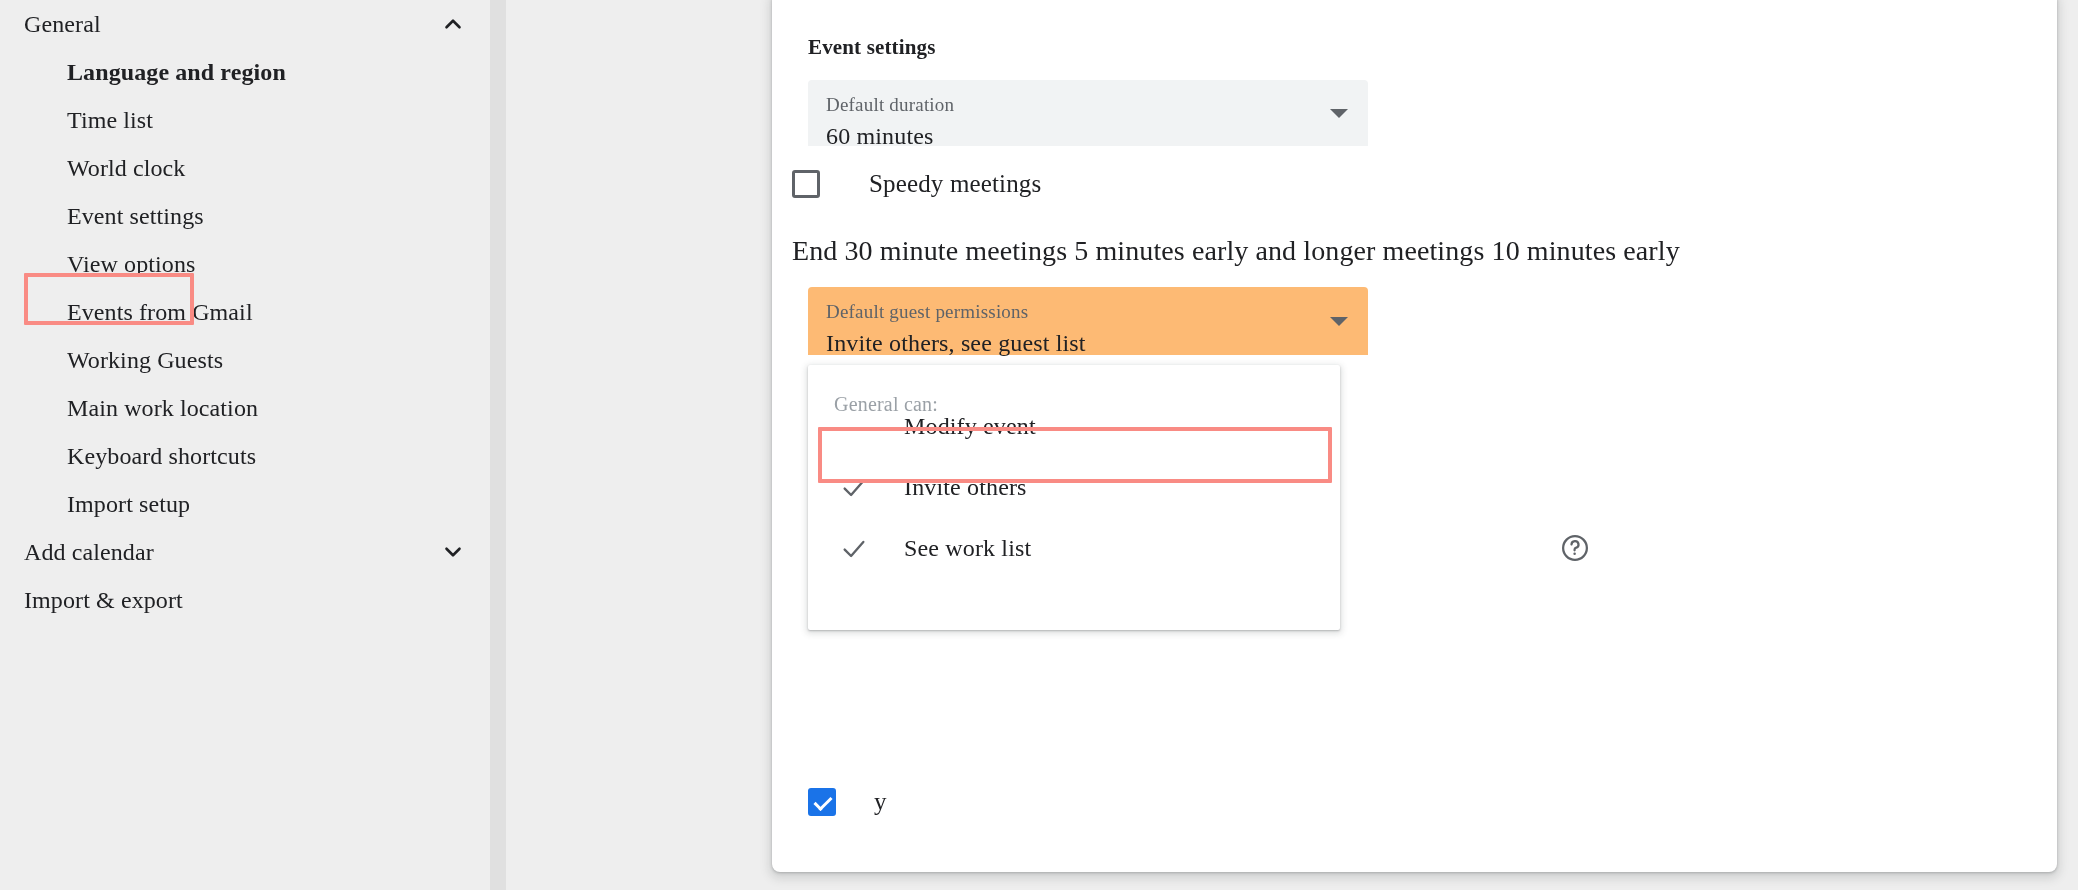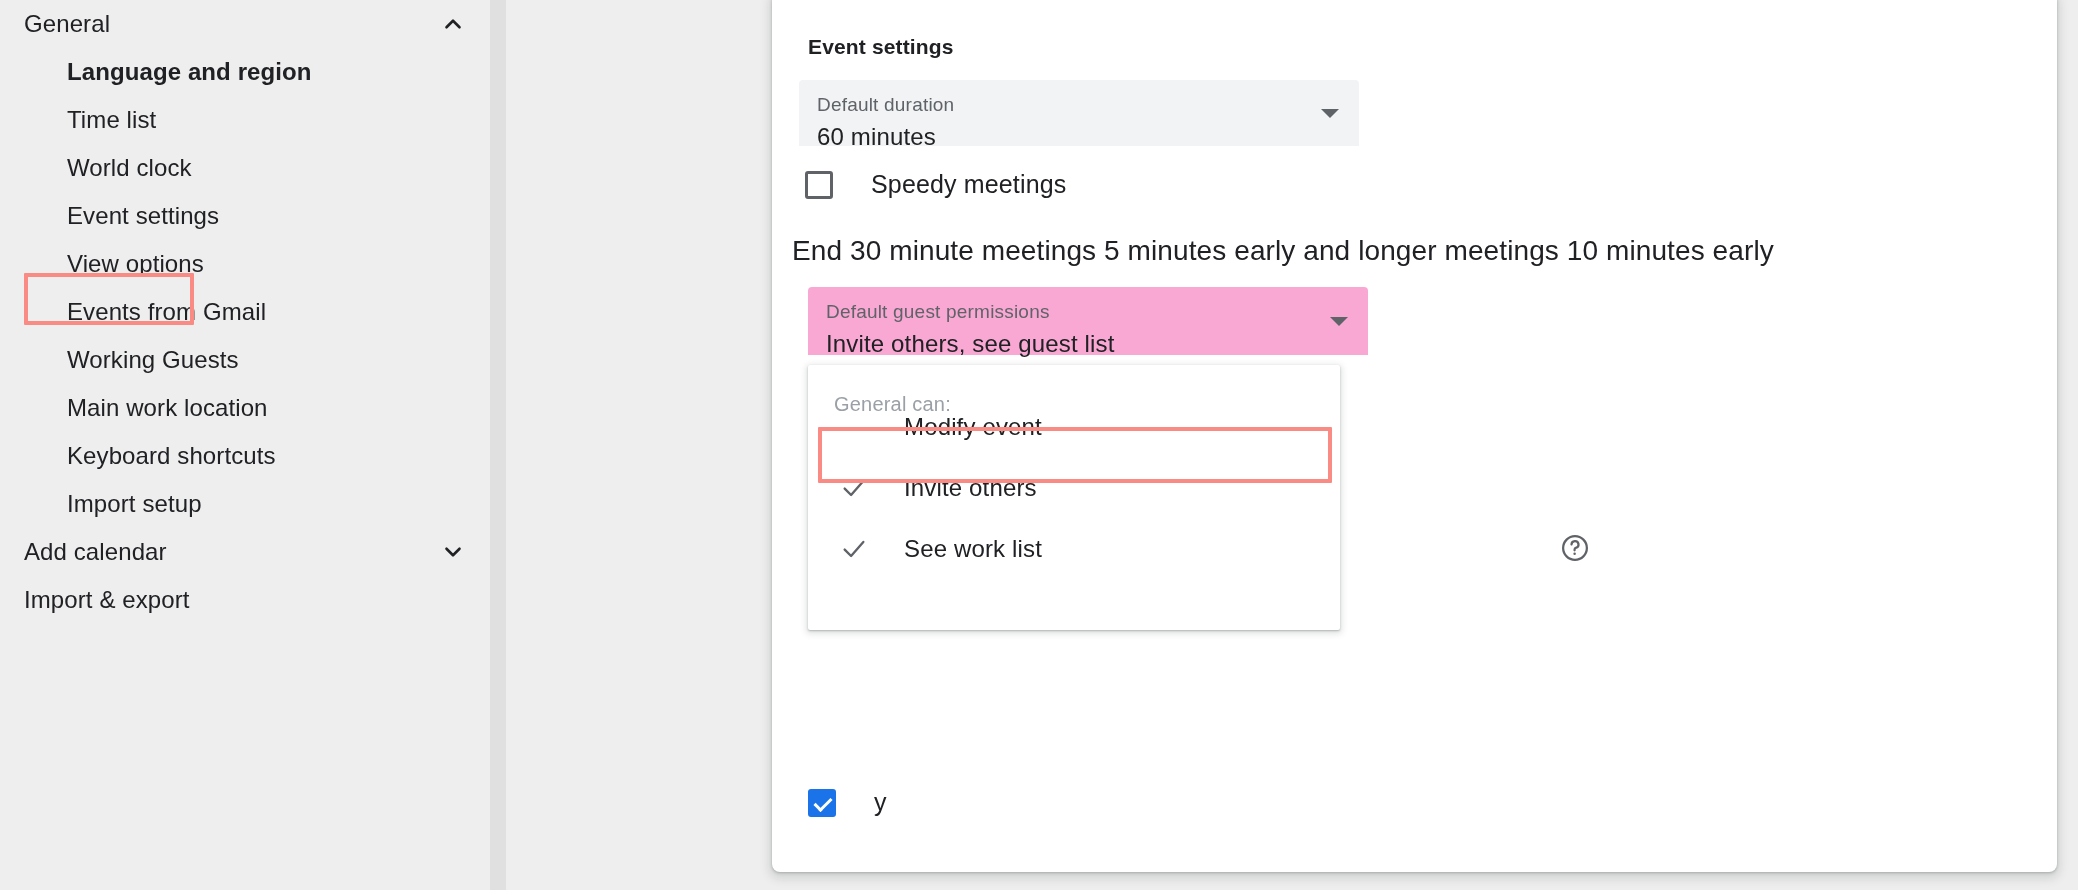--- a/index.html
+++ b/index.html
@@ -12,20 +12,21 @@
     background: #ffffff;
     font-family: "Liberation Sans", sans-serif;
     -webkit-font-smoothing: antialiased;
   }
 
   .screen {
     position: relative;
     width: 2078px;
     height: 729px;
     background: #ffffff;
+    font-family: Liberation Serif, serif;
   }
 
   
   .sidebar {
     position: absolute;
     left: 0;
     top: 0;
     width: 490px;
     height: 890px;
     background: #eeeeee;
@@ -128,21 +129,21 @@
   }
 
   
   .field {
     position: absolute;
     background: #f1f3f4;
     border-radius: 4px 4px 0 0;
     cursor: pointer;
   }
 
-  .field.active { background: #f9a8d4; padding-left: 48px; }
+  .field.active { background: #fdba74; padding-left: 48px; }
 
   .field .fl {
     position: absolute;
     left: 18px;
     top: 14px;
     font-size: 19px;
     color: #5f6368;
     letter-spacing: 0.2px;
   }
 
@@ -159,21 +160,21 @@
     position: absolute;
     right: 20px;
     top: 50%;
     margin-top: -4px;
     width: 0; height: 0;
     border-left: 9px solid transparent;
     border-right: 9px solid transparent;
     border-top: 9px solid #5f6368;
   }
 
-  #field-duration { left: 27px; top: 88px; width: 560px; height: 66px; }
+  #field-duration { left: 36px; top: 88px; width: 560px; height: 66px; }
   #field-guests   { left: 36px; top: 295px; width: 560px; height: 68px; }
 
   
   .cb-row {
     position: absolute;
     display: flex;
     align-items: center;
     cursor: pointer;
   }
 
@@ -203,21 +204,21 @@
   }
 
   .cb-label {
     margin-left: 38px;
     font-size: 25px;
     color: #202124;
     letter-spacing: 0.15px;
     white-space: nowrap;
   }
 
-  #cb-speedy { left: 33px; top: 178px; }
+  #cb-speedy { left: 20px; top: 178px; gap: 11px; }
   #cb-bottom { left: 36px; top: 796px; }
 
   .helper {
     position: absolute;
     left: 20px;
     top: 243px;
     font-size: 28px;
     color: #202124;
     letter-spacing: 0.1px;
     white-space: nowrap;

